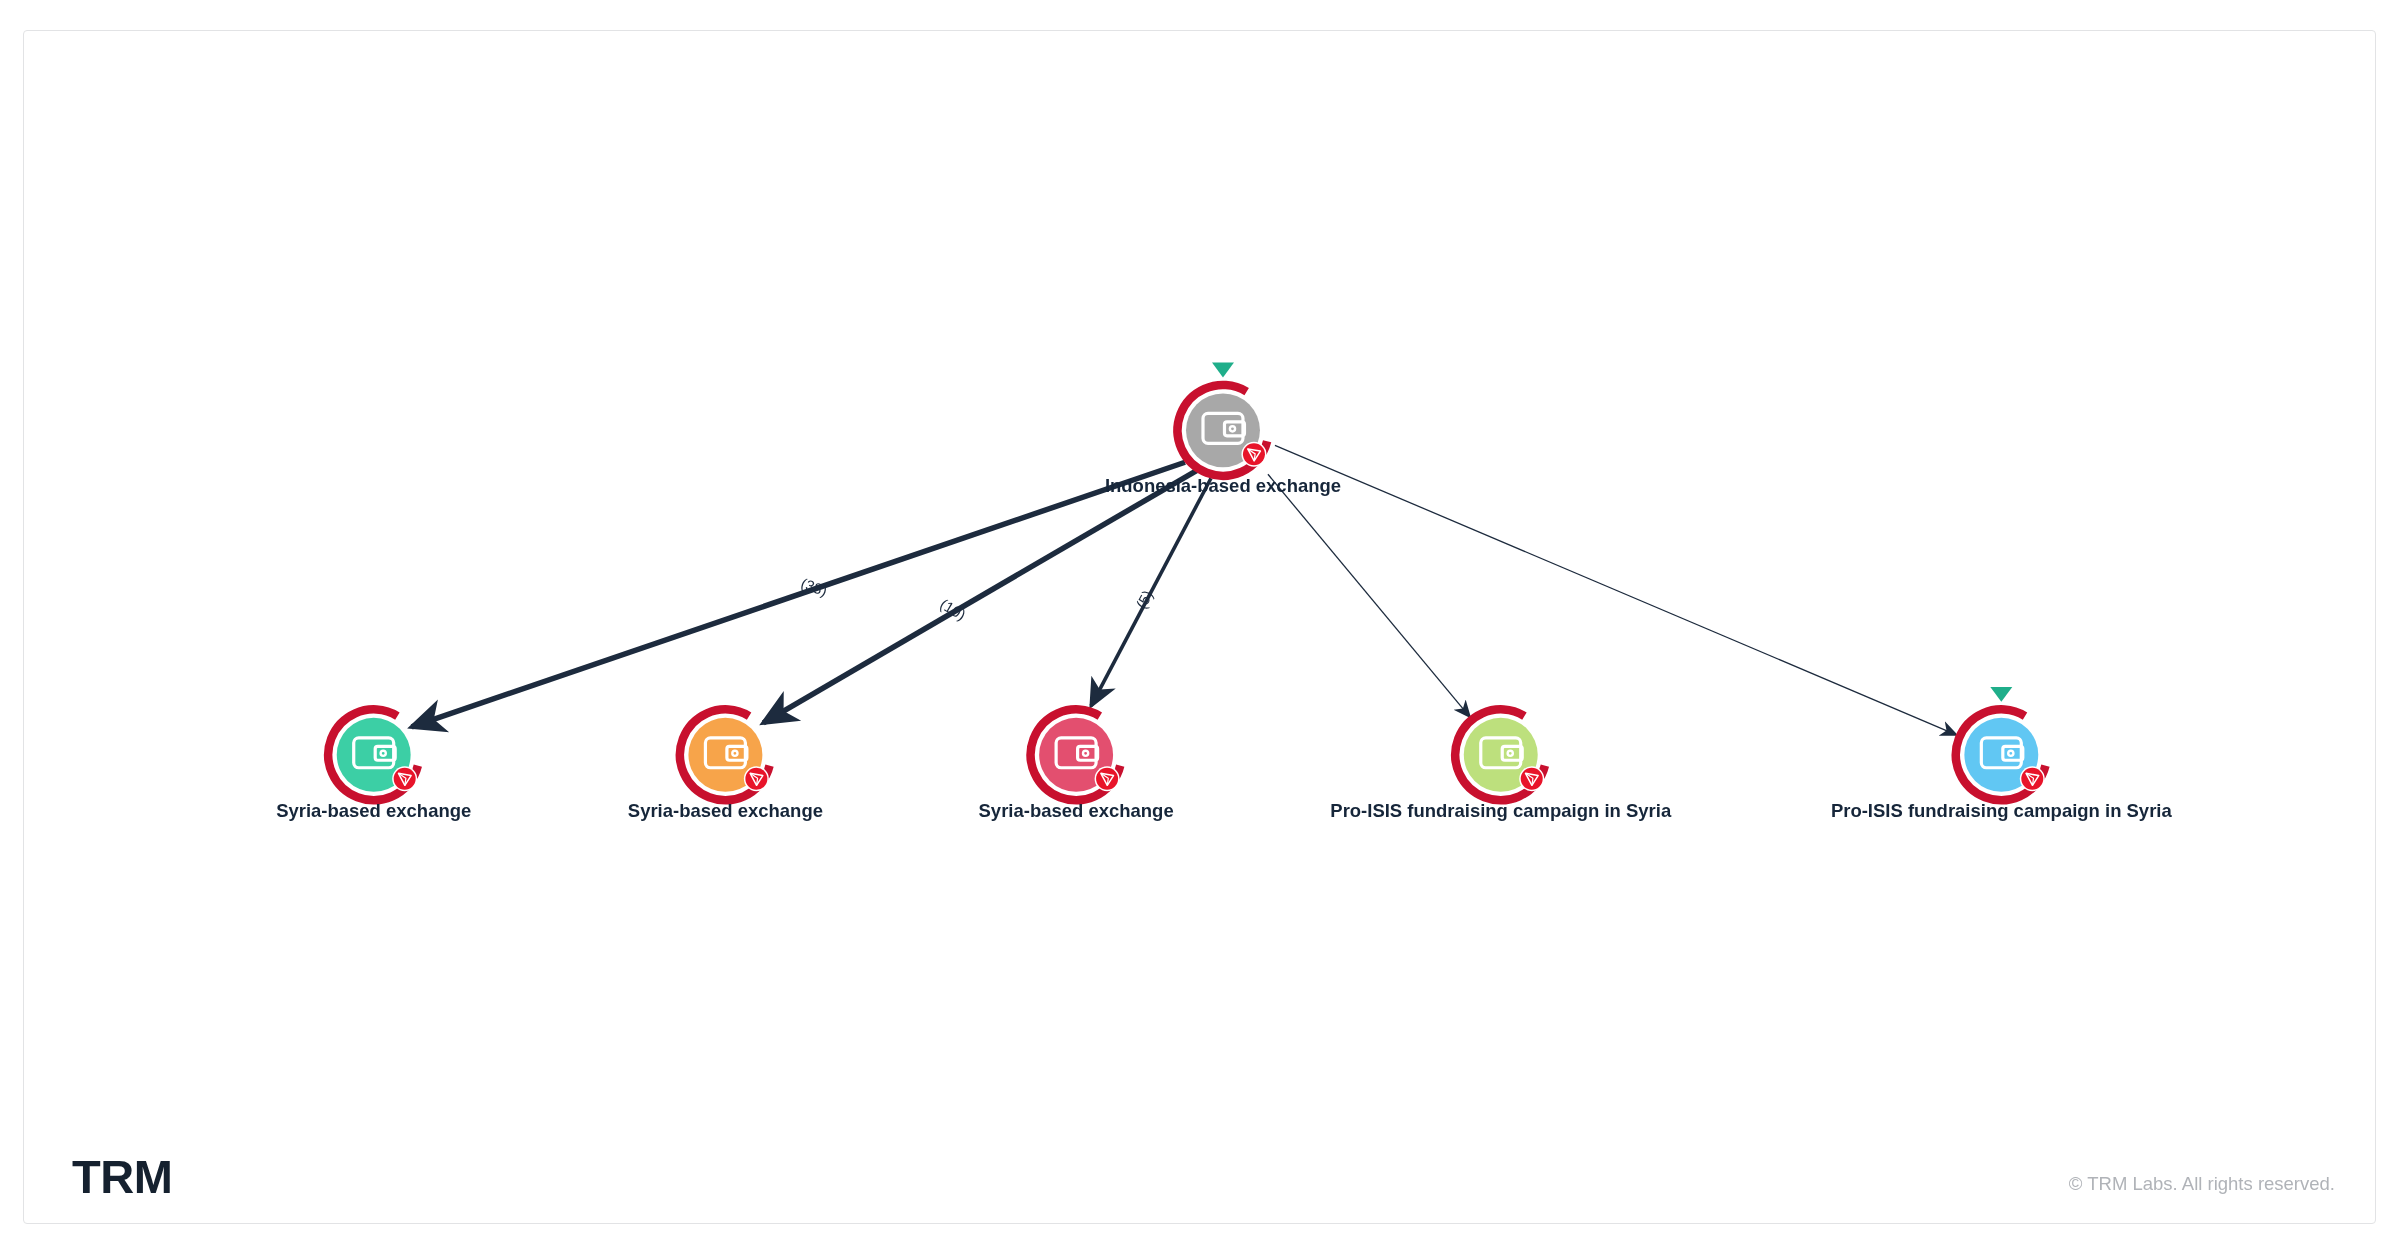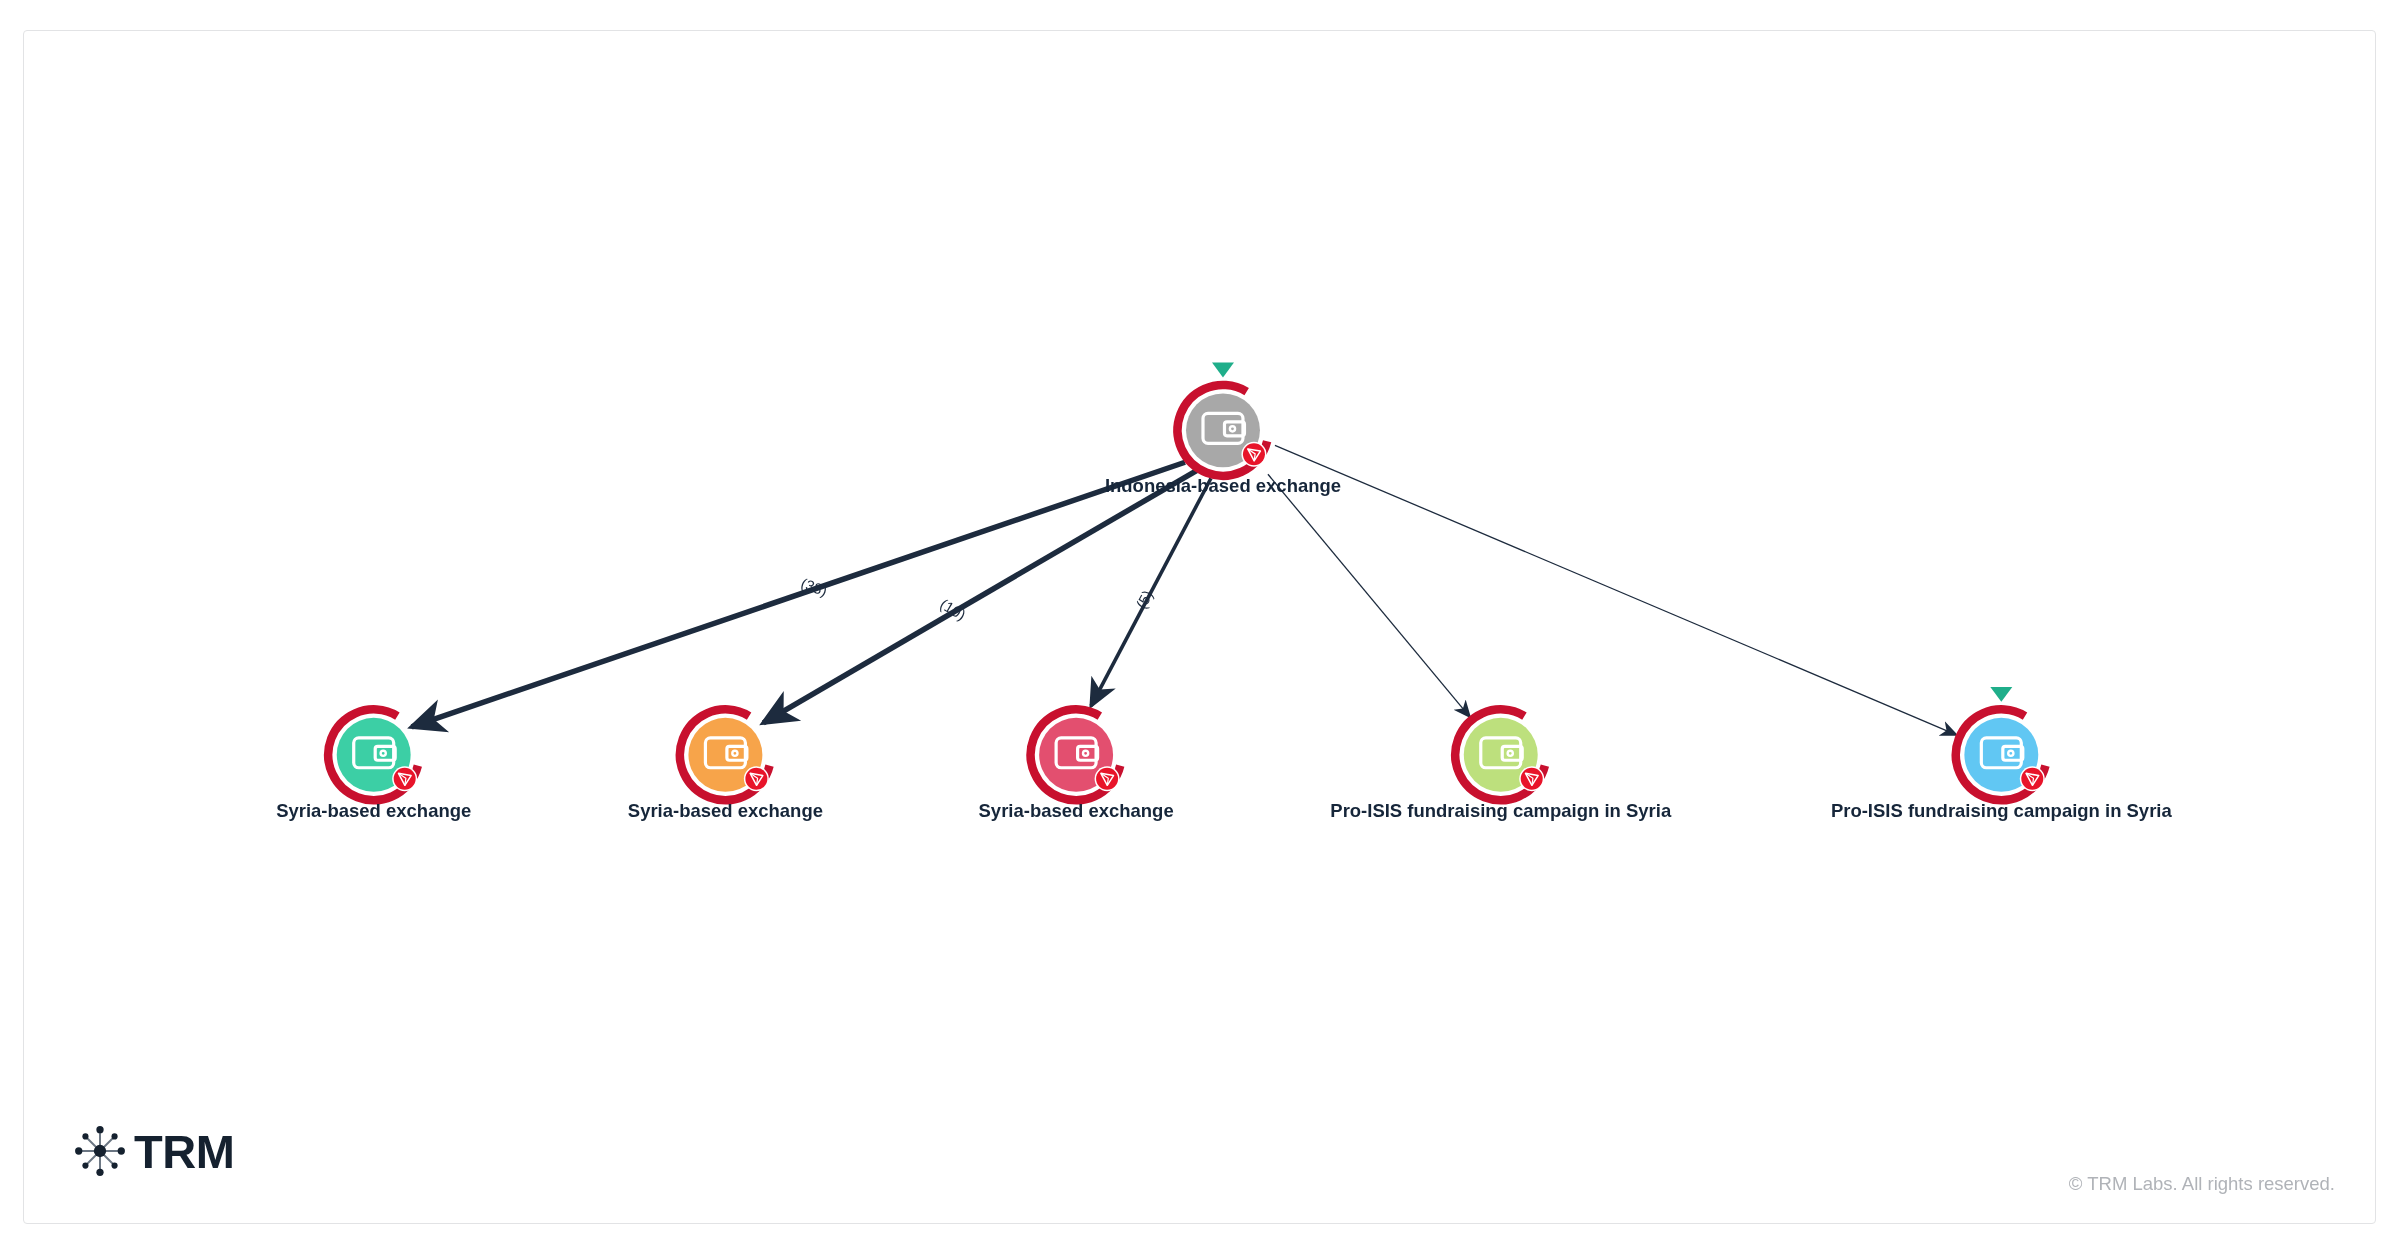--- a/index.html
+++ b/index.html
@@ -46,22 +46,23 @@
     display: block;
   }
 
   
   .brand-logo {
     position: absolute;
     left: 48px;
     bottom: 42px;
     display: flex;
     align-items: center;
-    gap: 6px;
+    gap: 32px;
     height: 60px;
+    flex-direction: column;
   }
   .brand-mark {
     width: 56px;
     height: 56px;
     display: block;
   }
   .brand-word {
     font-family: "Liberation Sans", sans-serif;
     font-weight: bold;
     font-size: 47px;

